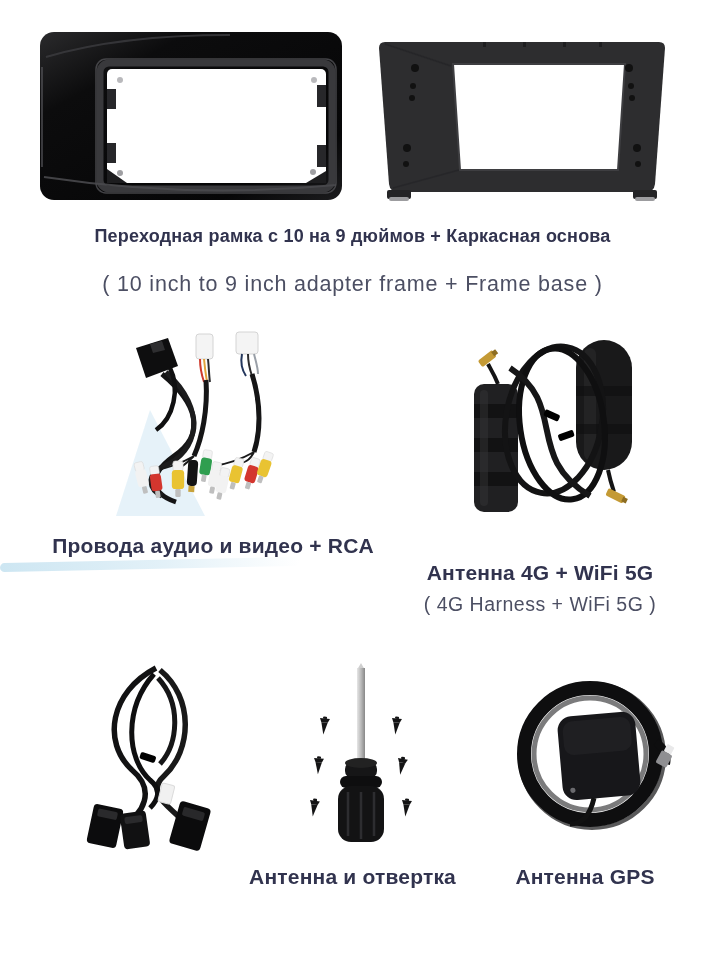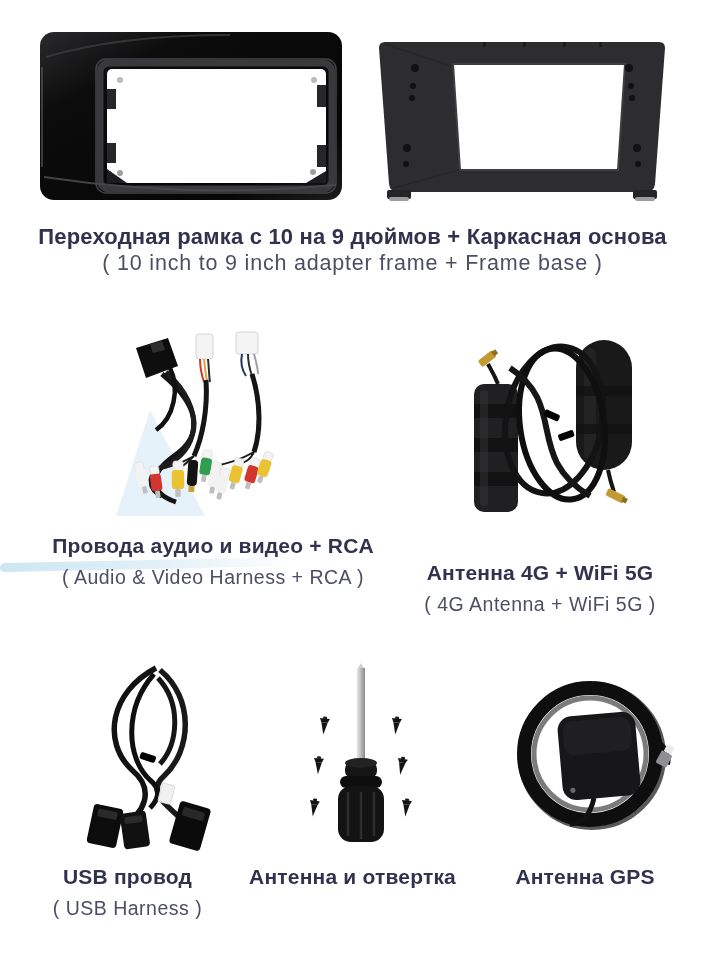--- a/index.html
+++ b/index.html
@@ -9,22 +9,22 @@
   }
   figure.ph{position:absolute;margin:0;padding:0;z-index:1;}
   figure.ph svg{display:block;width:100%;height:100%;}
   .cap{position:absolute;text-align:center;z-index:2;}
   .cap-ru{
     font-weight:700;color:#31334e;font-size:21px;line-height:25px;letter-spacing:.2px;
   }
   .cap-en{
     font-weight:400;color:#4c4f63;font-size:19.5px;line-height:26px;letter-spacing:.5px;margin-top:6px;
   }
-  .cap.top .cap-ru{font-size:22px;}
-  .cap.top .cap-en{font-size:21.5px;letter-spacing:.8px;margin-top:1px;}
+  .cap.top .cap-ru{font-size:18px;}
+  .cap.top .cap-en{font-size:21.5px;letter-spacing:.8px;margin-top:22px;}
   .swoosh{
     position:absolute;left:0;top:560px;width:300px;height:9px;border-radius:5px;z-index:0;
     background:linear-gradient(90deg,#cde6f2 0%,#e3f1f8 55%,rgba(255,255,255,0) 100%);
     transform:rotate(-1.2deg);
   }
 </style>
 </head>
 <body>
 
 <div class="canvas">
@@ -160,25 +160,24 @@
       </g>
       <g transform="rotate(26 158 168)">
         <rect x="148" y="164" width="19" height="8" rx="2" fill="#c49a35"></rect>
         <rect x="165" y="165.5" width="5" height="5" fill="#8d6d22"></rect>
       </g>
     </svg>
   </figure>
 
   <div class="cap" style="left:20px;top:533px;width:386px">
     <div class="cap-ru">Провода аудио и видео + RCA</div>
-    <div class="cap-en">( Audio &amp; Video Harness + RCA )</div>
   </div>
   <div class="cap" style="left:395px;top:560px;width:290px">
     <div class="cap-ru">Антенна 4G + WiFi 5G</div>
-    <div class="cap-en">( 4G Antenna + WiFi 5G )</div>
+    <div class="cap-en">( 4G Harness + WiFi 5G )</div>
   </div>
 
   <figure class="ph" style="left:62px;top:658px;width:172px;height:196px">
     <svg viewBox="0 0 172 196" aria-hidden="true">
       <path d="M94,10 C48,34 40,84 70,112 C94,132 82,156 60,168" fill="none" stroke="#121213" stroke-width="5.5"></path>
       <path d="M98,12 C132,40 130,92 102,118 C84,134 106,148 116,158" fill="none" stroke="#191919" stroke-width="5.5"></path>
       <path d="M92,16 C62,50 64,100 88,122 C100,132 96,142 88,150" fill="none" stroke="#0f0f10" stroke-width="5"></path>
       <path d="M96,20 C120,46 116,86 98,106" fill="none" stroke="#161617" stroke-width="5"></path>
       <rect x="78" y="96" width="16" height="7" rx="2" fill="#000" transform="rotate(18 86 99)"></rect>
       <rect x="98" y="126" width="13" height="19" rx="2" fill="#f1f1f1" stroke="#dcdcdc" transform="rotate(14 104 135)"></rect>
@@ -239,24 +238,20 @@
         <circle cx="72" cy="124" r="2.6" fill="#6a6a6e"></circle>
       </g>
       <path d="M96,134 C92,152 84,160 72,160" stroke="#111" stroke-width="5" fill="none"></path>
       <g transform="rotate(28 170 96)">
         <rect x="160" y="90" width="12" height="14" rx="2" fill="#8f8f92"></rect>
         <rect x="162" y="82" width="8" height="8" rx="1" fill="#e9e9ea"></rect>
       </g>
     </svg>
   </figure>
 
-  <div class="cap" style="left:25px;top:864px;width:205px">
-    <div class="cap-ru">USB провод</div>
-    <div class="cap-en">( USB Harness )</div>
-  </div>
   <div class="cap" style="left:230px;top:864px;width:245px">
     <div class="cap-ru">Антенна и отвертка</div>
   </div>
   <div class="cap" style="left:480px;top:864px;width:210px">
     <div class="cap-ru">Антенна GPS</div>
   </div>
 
 </div>
 
 </body></html>

